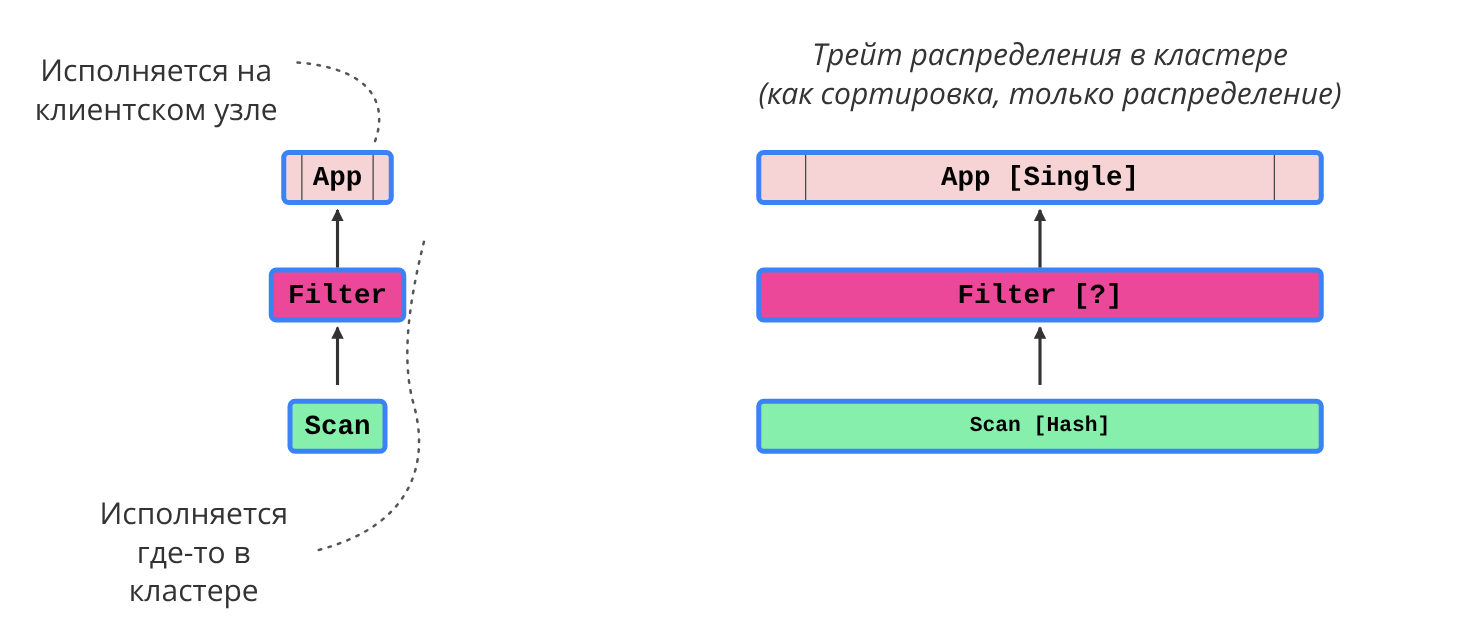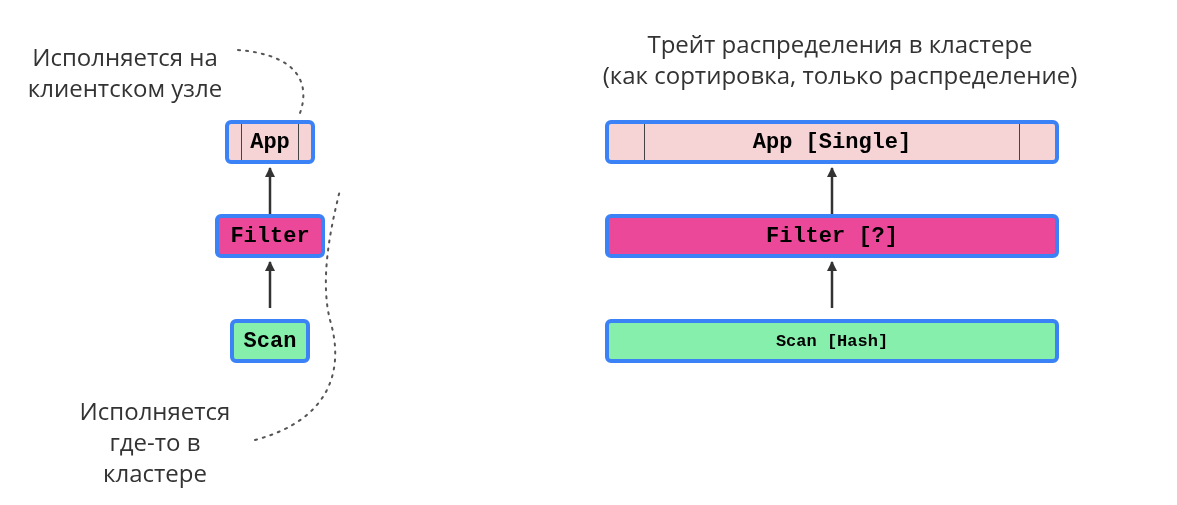--- a/index.html
+++ b/index.html
@@ -67,21 +67,21 @@
 </div>
 
 <div class="node blue" style="left:215px; top:214px; width:110px; height:44px; font-size:22px;">
   <span>Filter</span>
 </div>
 
 <div class="node green" style="left:230px; top:308px; width:80px; height:44px; font-size:22px;">
   <span>Scan</span>
 </div>
 
-<div class="annotation" style="left:540px; top:28px; width:600px;">
+<div class="annotation" style="left:540px; top:28px; width:600px;font-style:italic;">
   <span>Трейт распределения в кластере</span><br>
   <span>(как сортировка, только распределение)</span>
 </div>
 
 <div class="node pink" style="left:605px; top:120px; width:454px; height:44px; font-size:22px;">
   <span class="node-inner-left" style="left:35px;"></span>
   <span class="node-inner-right" style="right:35px;"></span>
   <span>App [Single]</span>
 </div>
 

